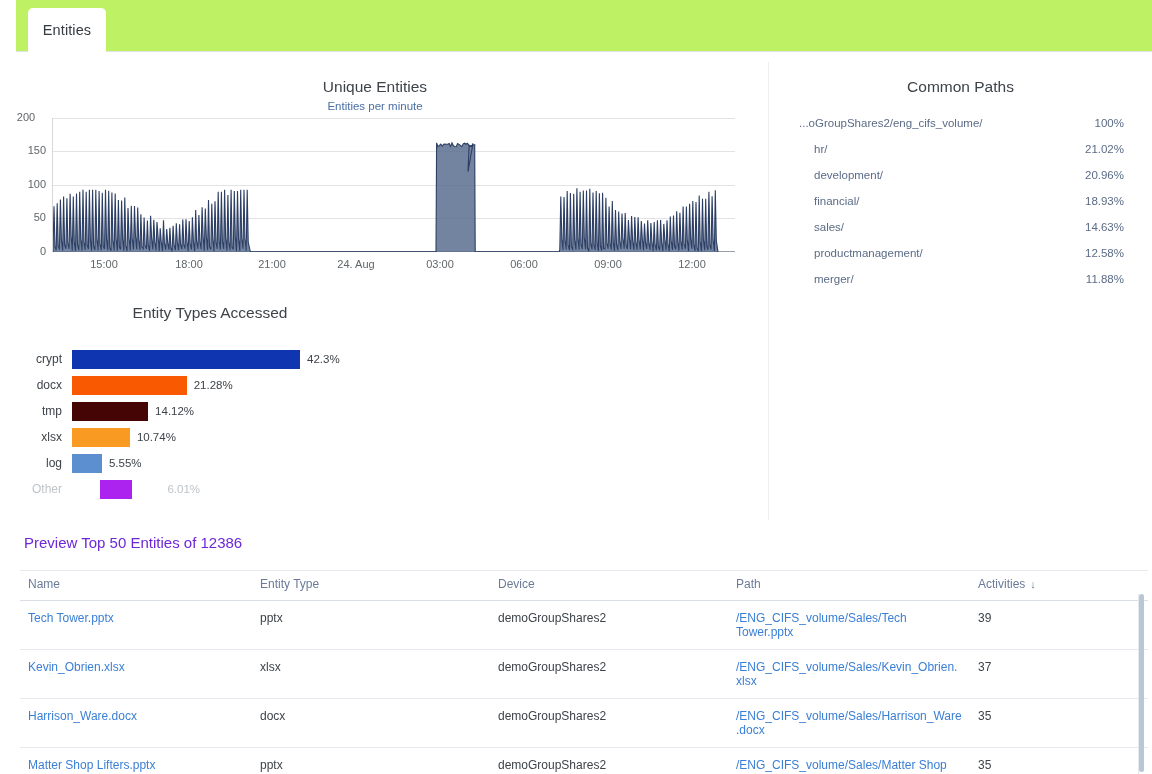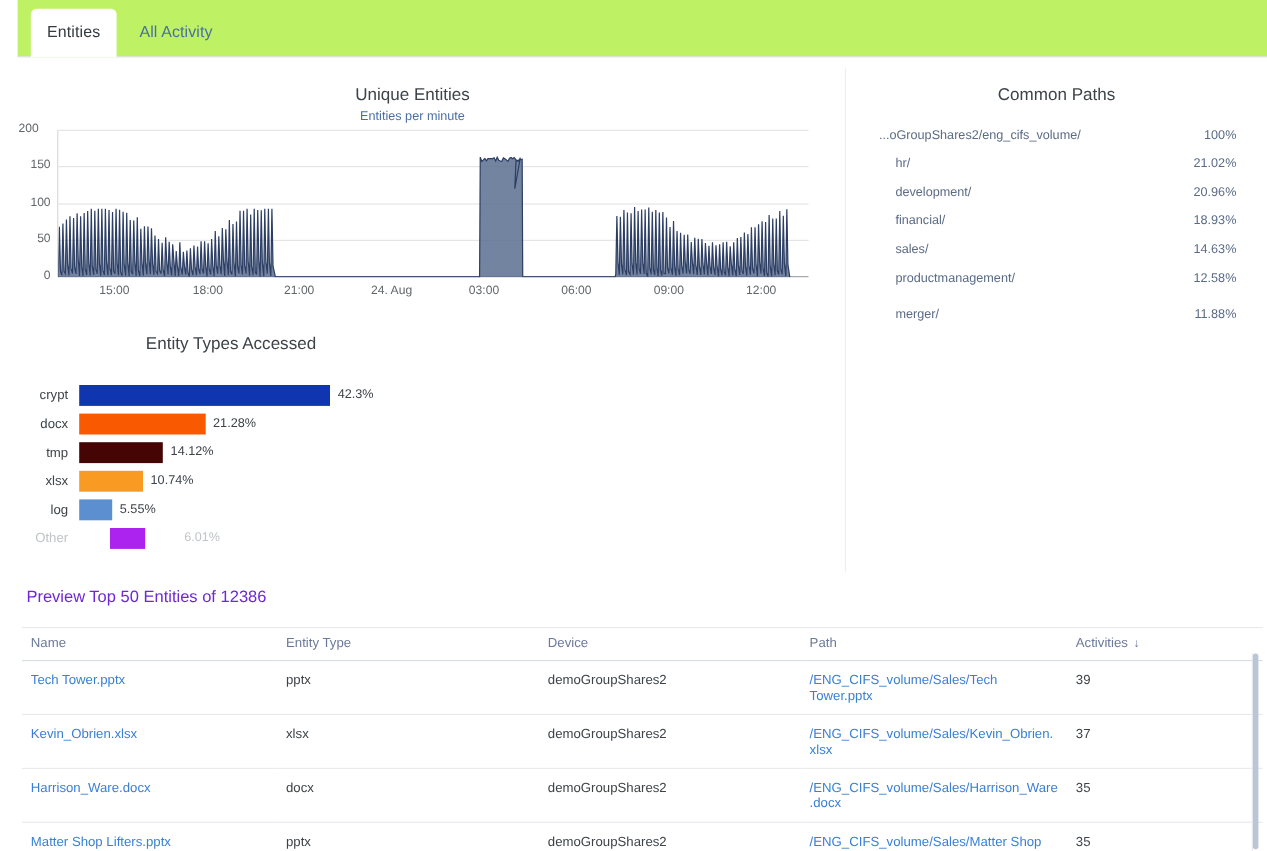--- a/index.html
+++ b/index.html
@@ -152,23 +152,20 @@
     border-left: 1px solid #e6e9ed;
   }
 </style>
 </head>
 <body>
 
 <div class="tabbar">
   <div class="tab tab-active">
     <span>Entities</span>
   </div>
-  <div class="tab tab-inactive">
-    <span>All Activity</span>
-  </div>
 </div>
 
 <div class="divider-v"></div>
 
 <div class="ue-wrap">
   <div class="ue-title">Unique Entities</div>
   <div class="ue-sub">Entities per minute</div>
 
   <div class="ytick-col">
     <div class="ytick" style="top:0px;text-align:center;">200</div>
@@ -259,21 +256,21 @@
         <div class="cp-pct">18.93%</div>
       </div>
       <div class="cp-row" style="top: 152px;">
         <div class="cp-name" style="padding-left: 45px;">sales/</div>
         <div class="cp-pct">14.63%</div>
       </div>
       <div class="cp-row" style="top: 178px;">
         <div class="cp-name" style="padding-left: 45px;">productmanagement/</div>
         <div class="cp-pct">12.58%</div>
       </div>
-      <div class="cp-row" style="top: 204px; align-items: flex-end;">
+      <div class="cp-row" style="top: 204px;">
         <div class="cp-name" style="padding-left: 45px;">merger/</div>
         <div class="cp-pct">11.88%</div>
       </div>
     </div>
 </div>
 
 <div class="tbl-caption">Preview Top 50 Entities of 12386</div>
 <div class="tbl">
   <table>
     <thead>

